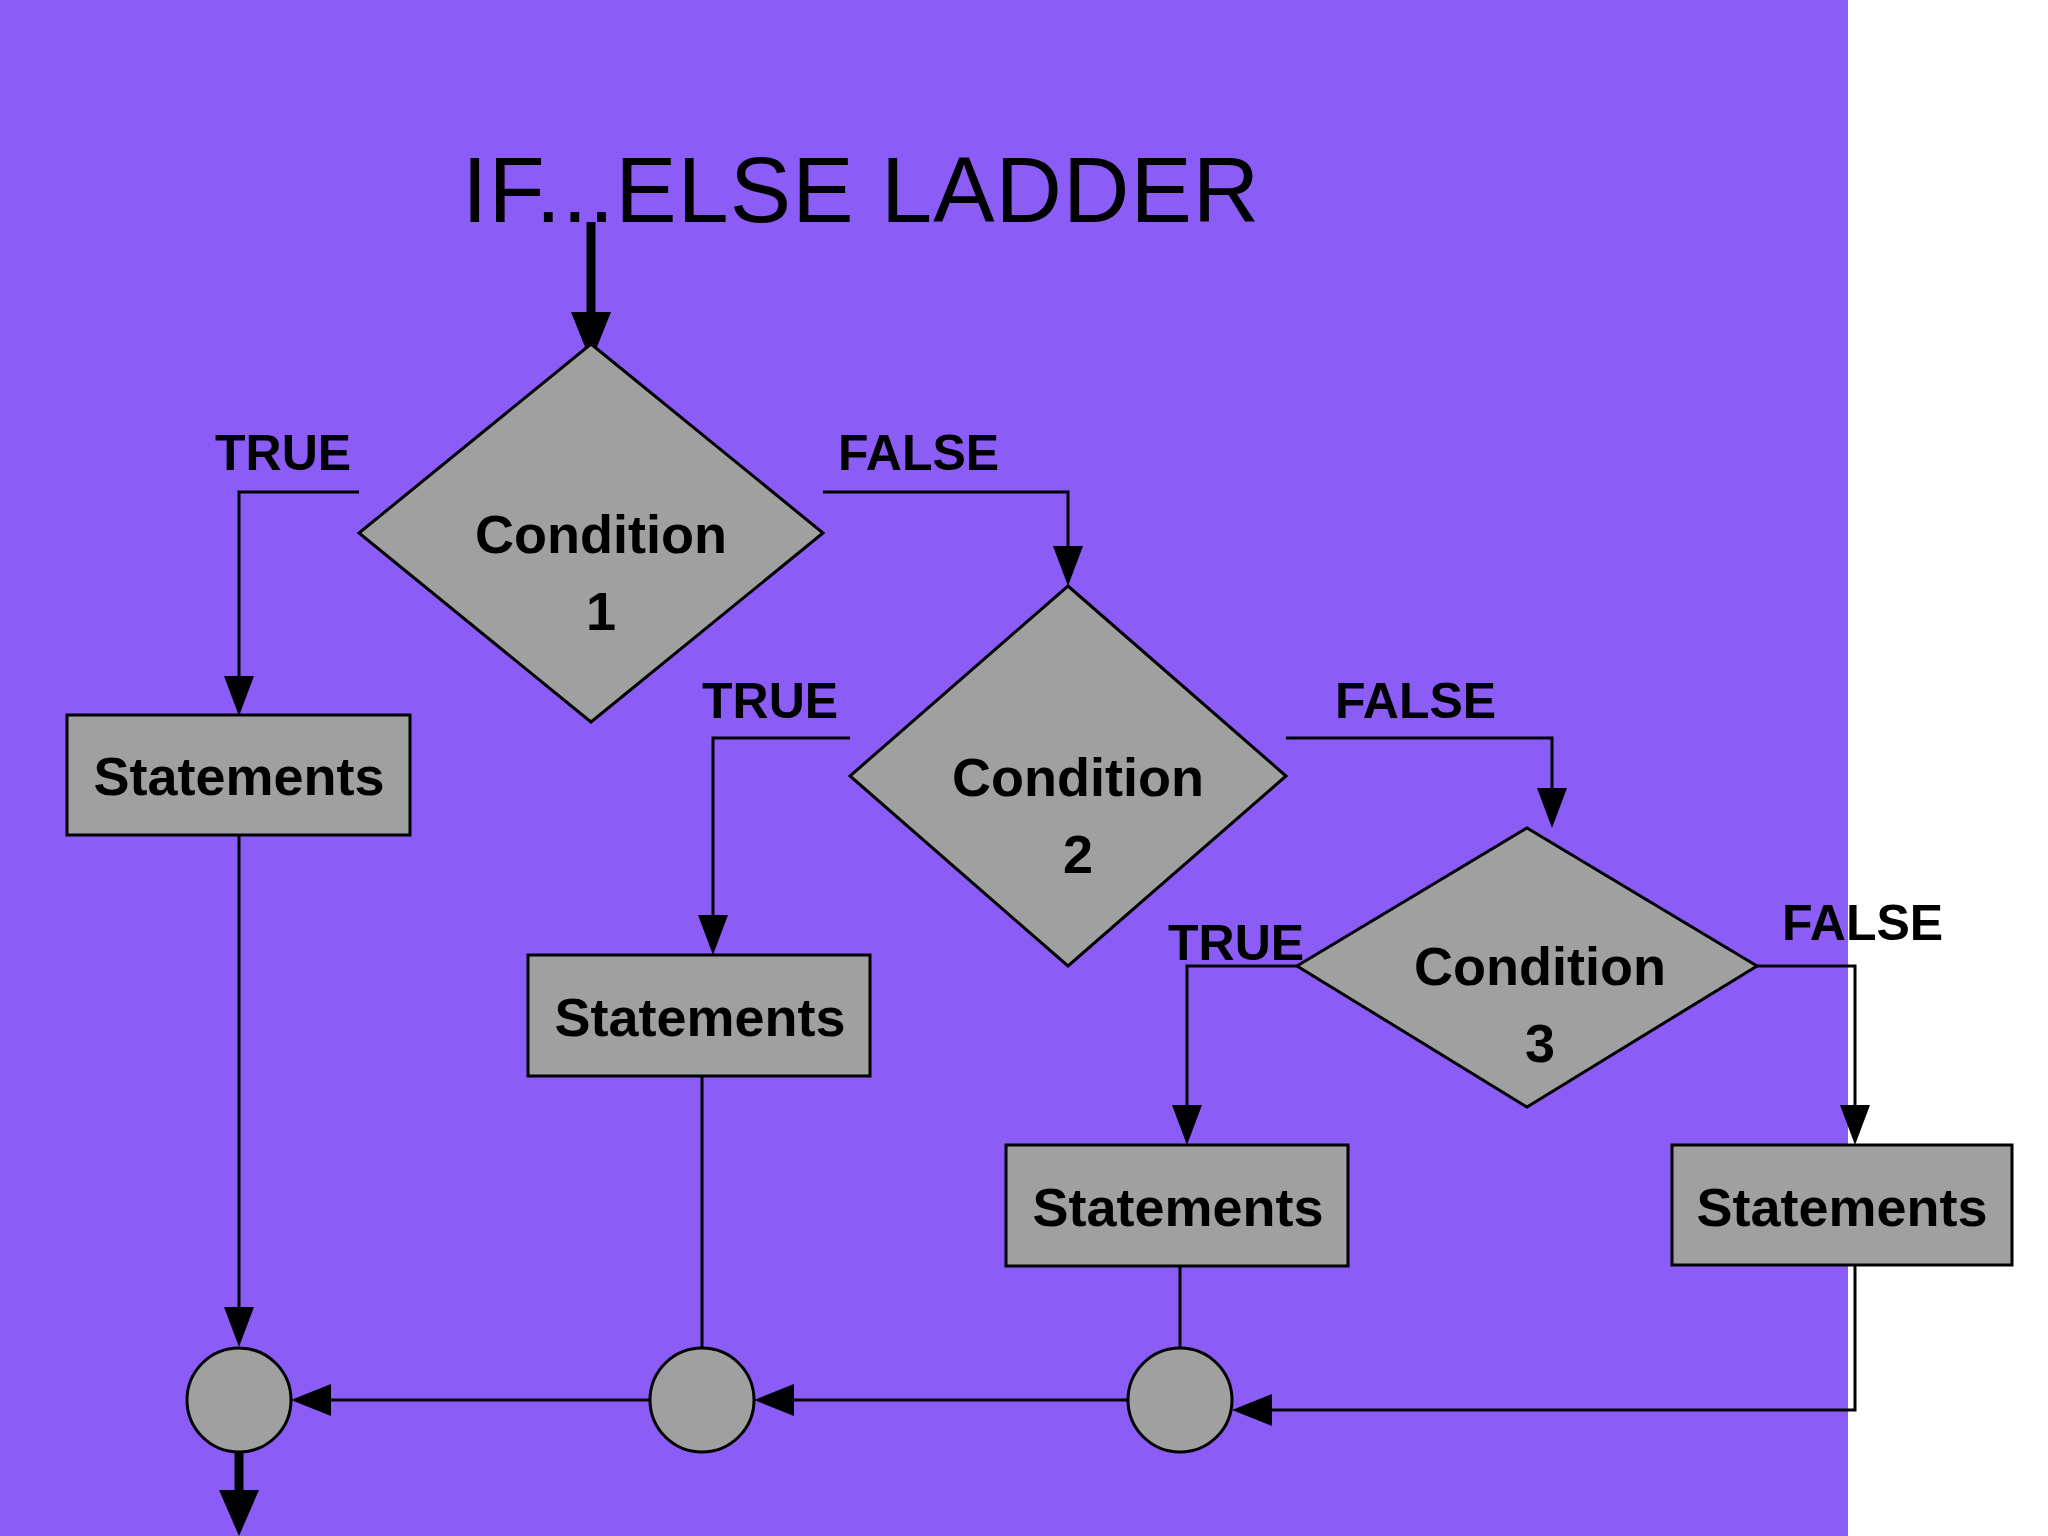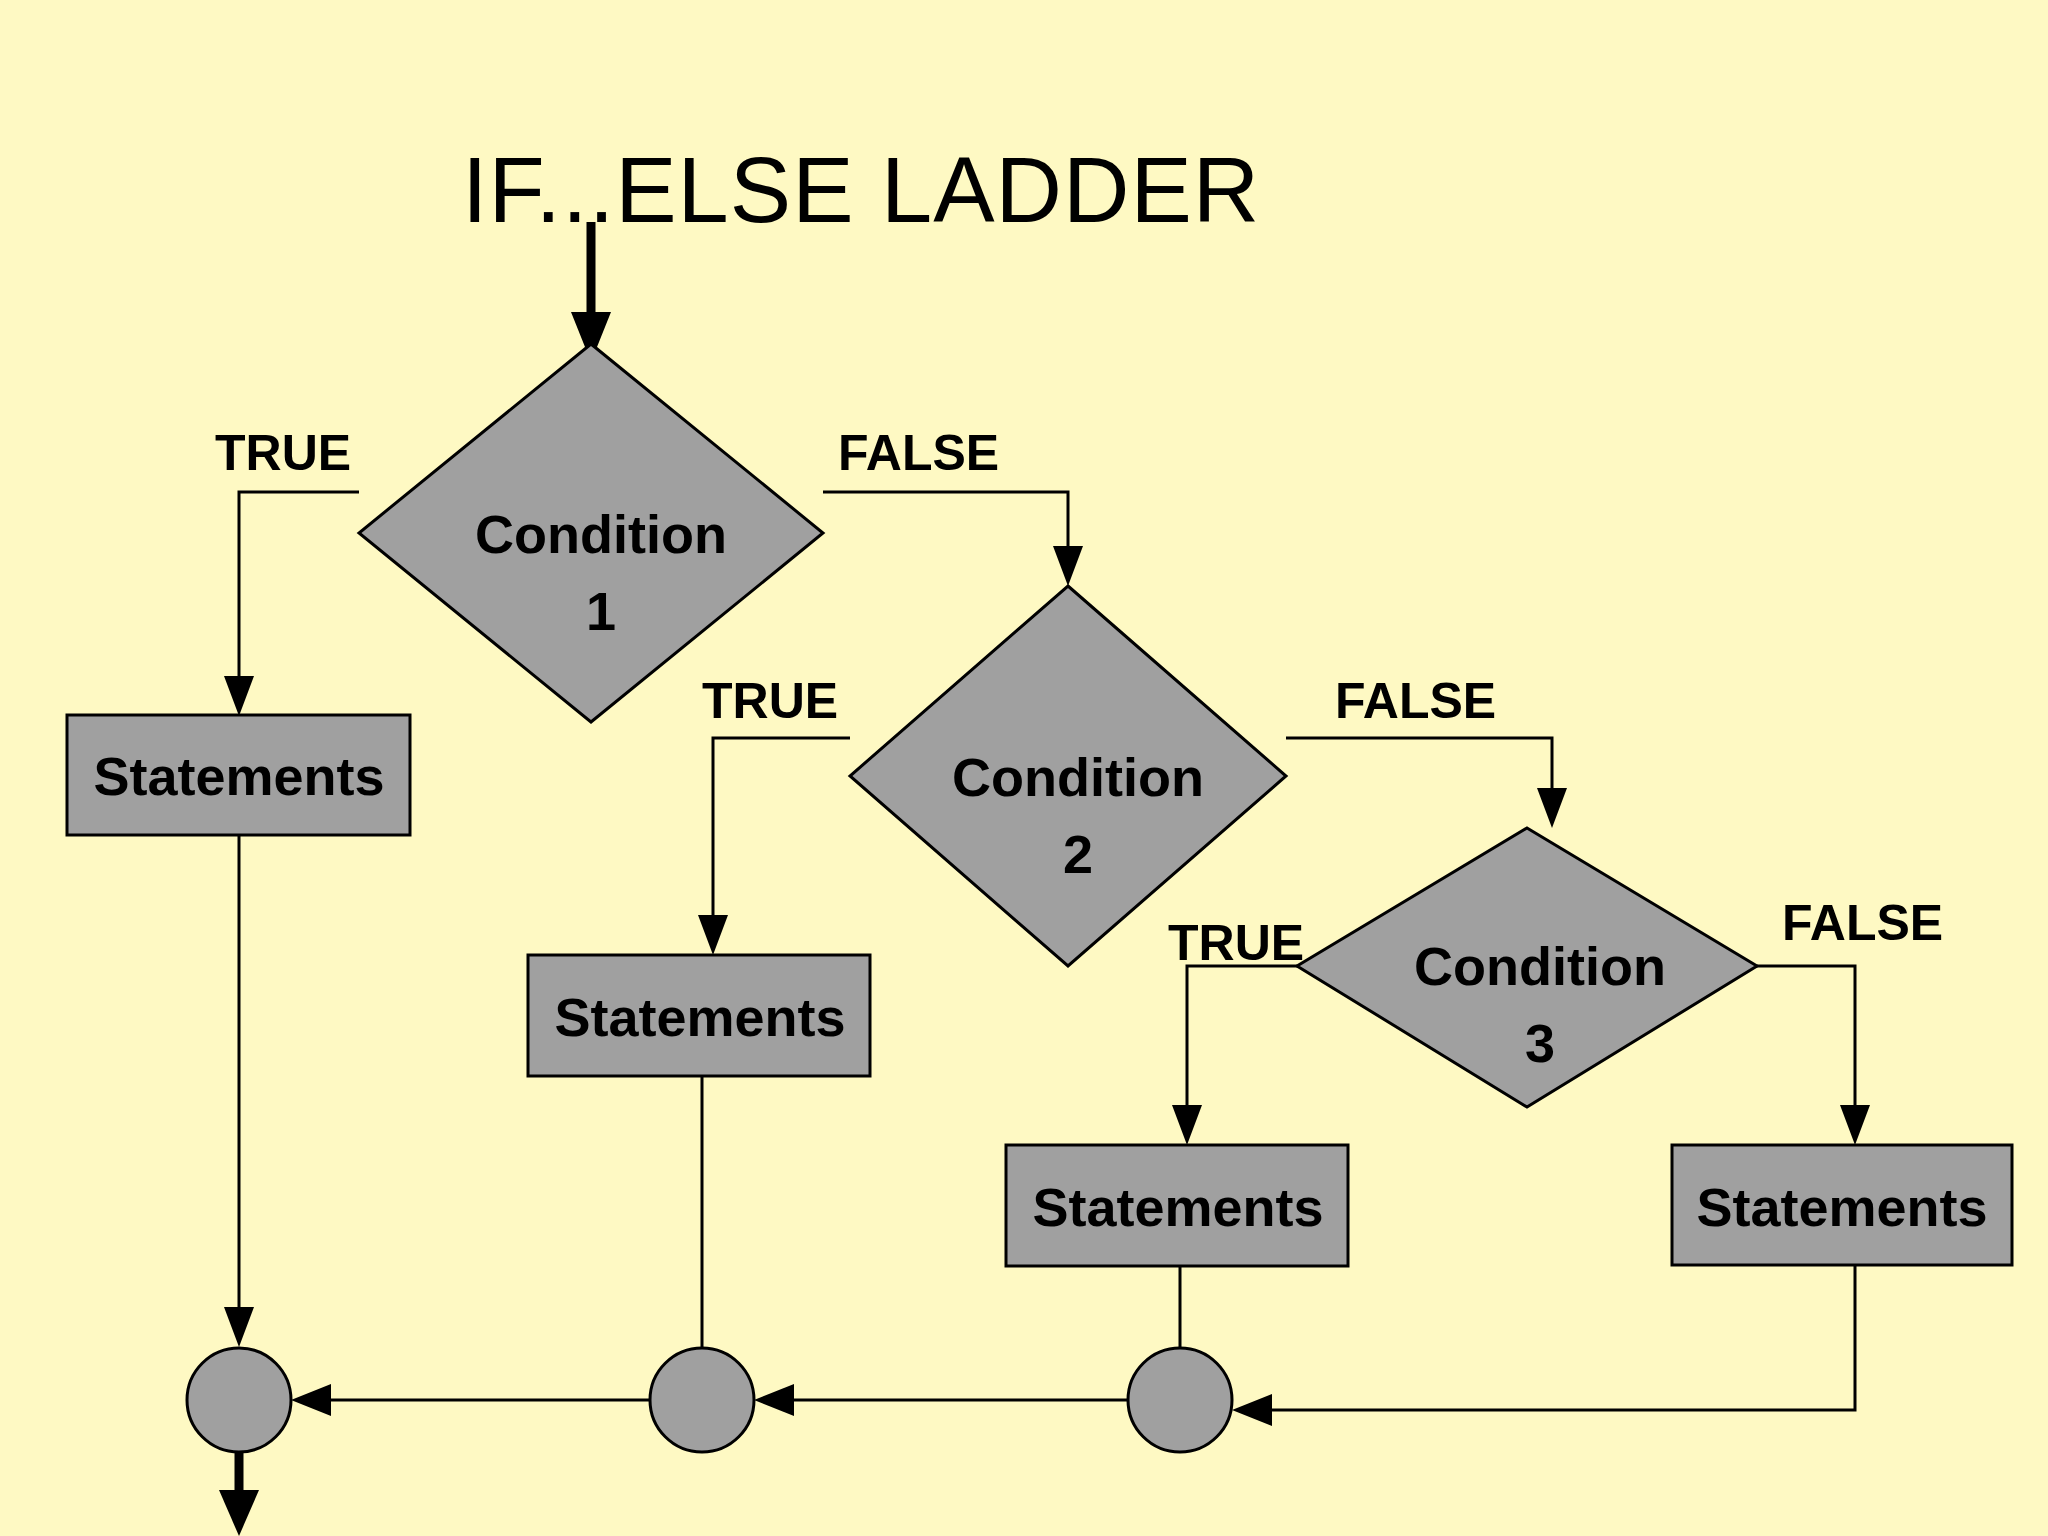--- a/index.html
+++ b/index.html
@@ -8,23 +8,23 @@
     background: #ffffff;
   }
   body {
     width: 2048px;
     height: 1536px;
     font-family: "Liberation Sans", sans-serif;
     overflow: hidden;
   }
   #canvas {
     position: relative;
-    width: 2048px;
+    width: 1848px;
     height: 1536px;
-    background: #fef9c3;
+    background: #8b5cf6;
   }
   svg#flow {
     position: absolute;
     top: 0;
     left: 0;
     width: 2048px;
     height: 1536px;
   }
   .shape-fill {
     fill: #a0a0a0;

